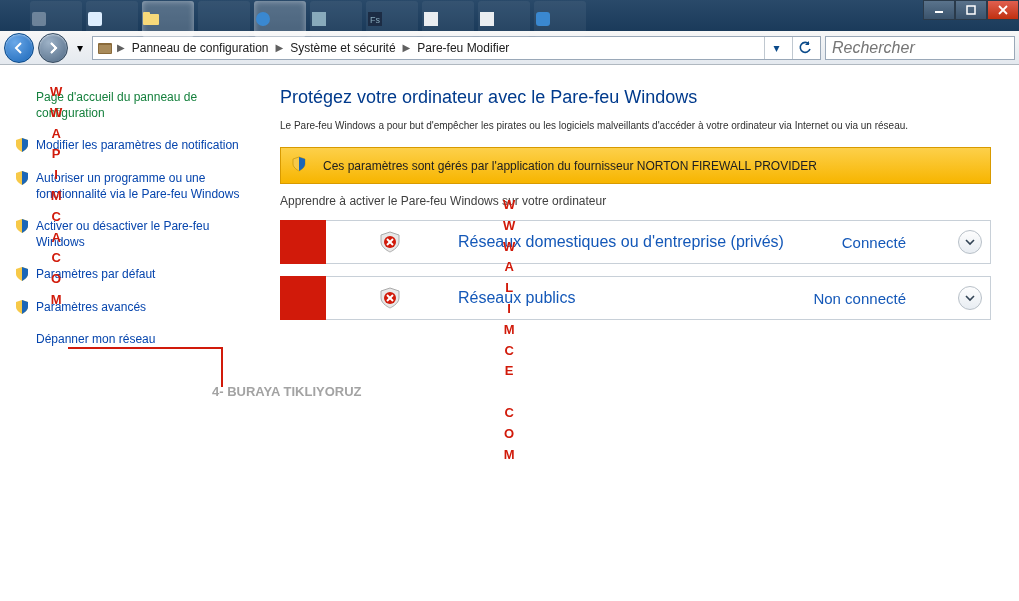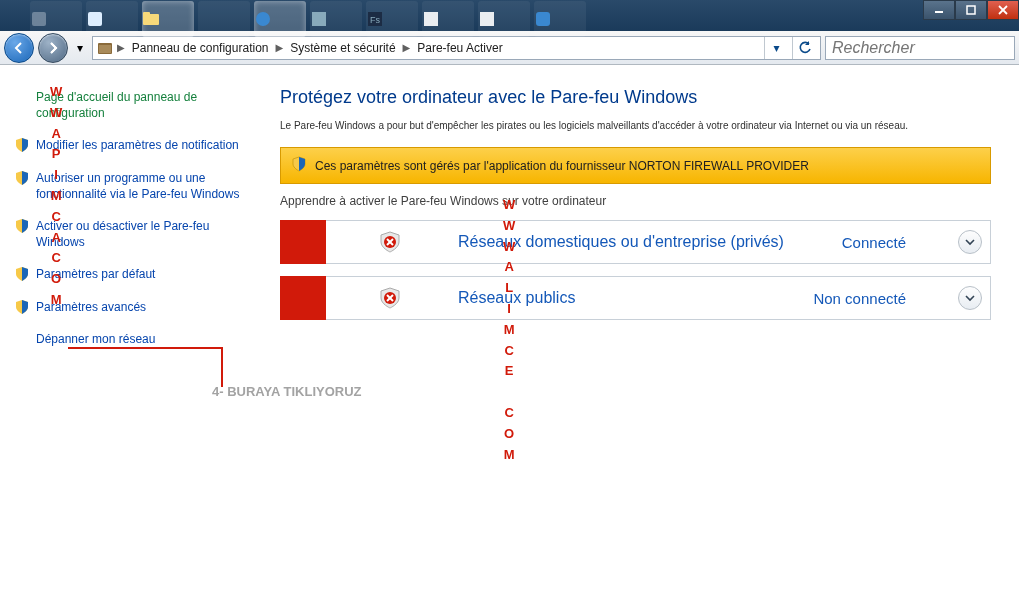--- a/index.html
+++ b/index.html
@@ -123,21 +123,21 @@
     margin-bottom: 10px;
   }
   .page-desc {
     color: #303030; font-size: 10px; line-height: 1.5;
     margin-bottom: 14px;
   }
   .alert-band {
     background: linear-gradient(to bottom, #fdd04a, #f7b500);
     border: 1px solid #d89a00;
     padding: 8px 10px;
-    display: flex; align-items:center; gap:8px;
+    display: flex; align-items:center; gap:16px;
     font-size: 12px; color:#202020;
     margin-bottom: 10px;
   }
   .learn-link {
     color: #404040; font-size:12px; cursor:pointer; margin-bottom:12px; display:inline-block;
   }
   .network-panel {
     display:flex; align-items:center;
     border: 1px solid #c8d0d8;
     border-left: 0;
@@ -265,21 +265,21 @@
       <svg width="16" height="16">
           <rect x="1" y="3" width="14" height="11" rx="1" fill="#8a6a3a"></rect>
           <rect x="2" y="5" width="12" height="8" fill="#a88a5a"></rect>
         </svg>
     </span>
     <span class="crumb-sep">▶</span>
     <span class="crumb">Panneau de configuration</span>
     <span class="crumb-sep">▶</span>
     <span class="crumb">Système et sécurité</span>
     <span class="crumb-sep">▶</span>
-    <span class="crumb">Pare-feu Activer</span>
+    <span class="crumb">Pare-feu Modifier</span>
     <div style="flex:1"></div>
     <div class="dd-btn">▾</div>
     <div class="refresh-btn">
       <svg width="14" height="14" viewBox="0 0 14 14">
           <path d="M11 3 A5 5 0 1 0 12 8" fill="none" stroke="#0a4a8a" stroke-width="1.6"></path>
           <path d="M11 0 L11 4 L7 4 Z" fill="#0a4a8a"></path>
         </svg>
     </div>
   </div>
 

